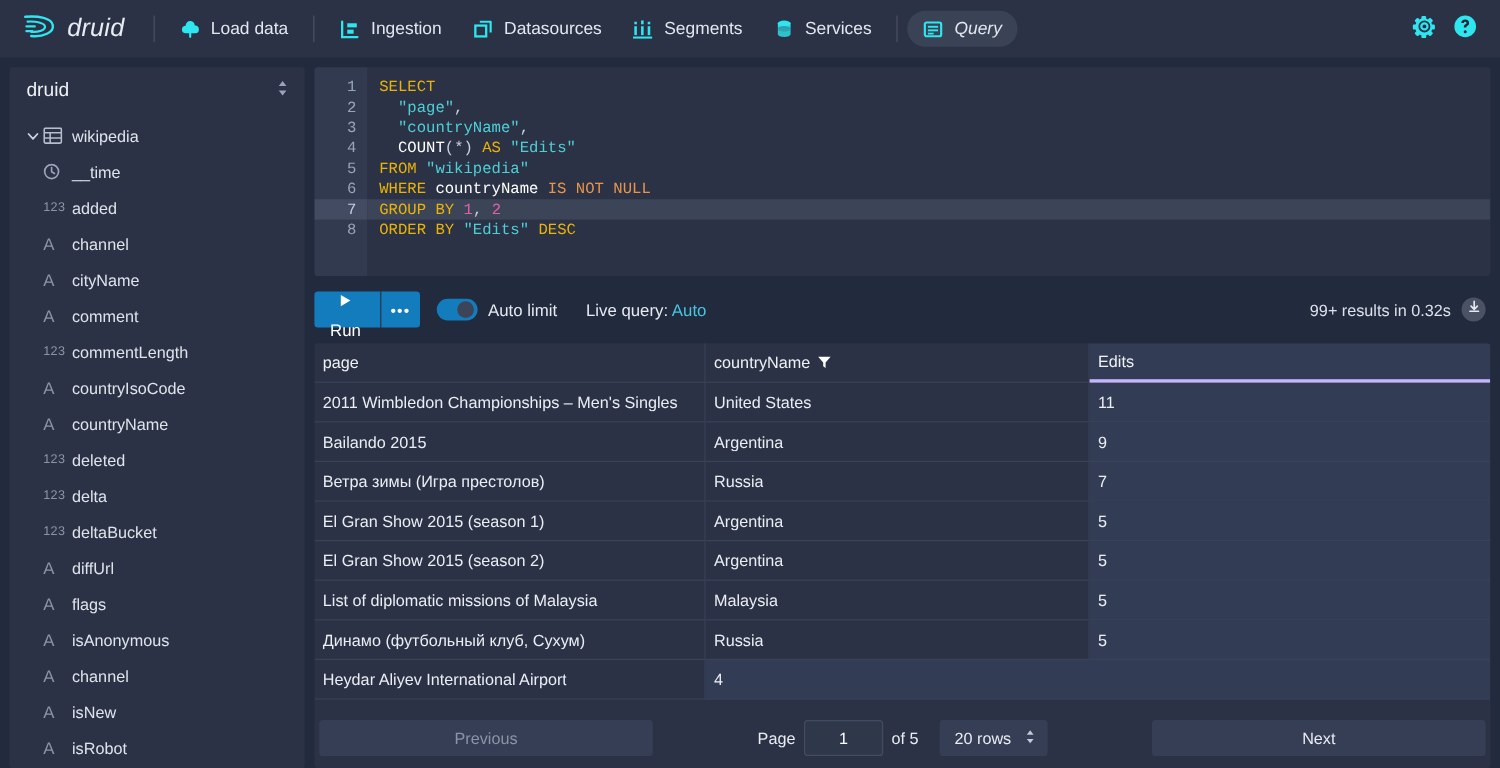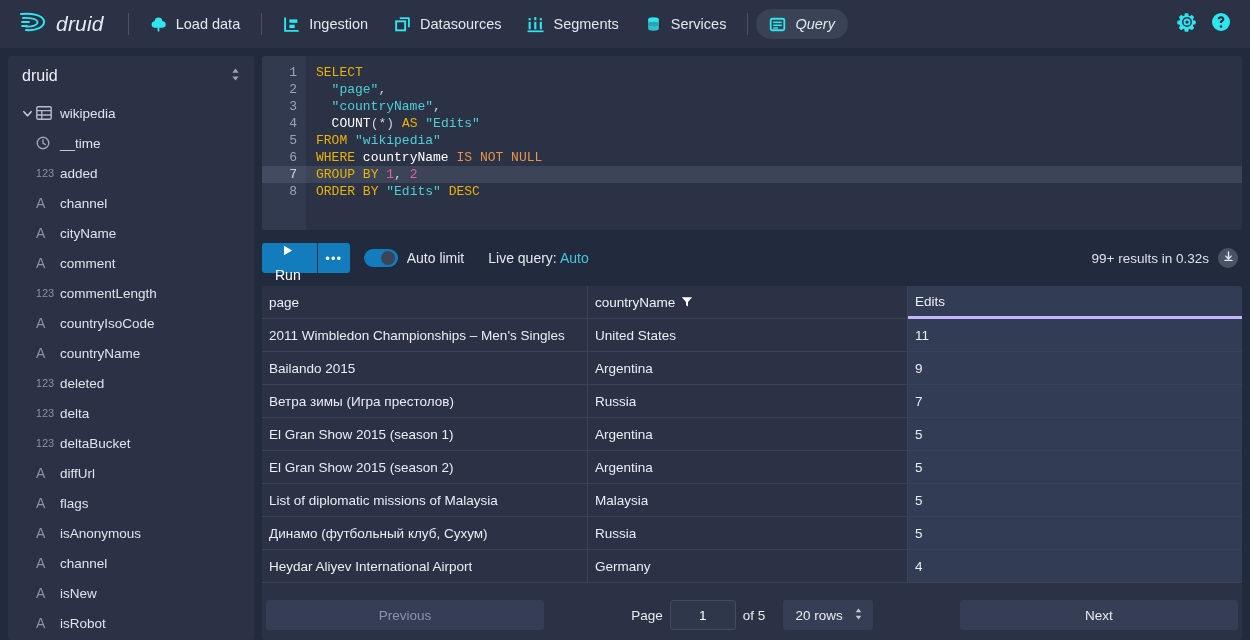--- a/index.html
+++ b/index.html
@@ -722,23 +722,20 @@
               <span class="cell-txt">Russia</span>
             </div>
             <div class="tcell c2">
               <span class="cell-txt">5</span>
             </div>
           </div>
           <div class="trow">
             <div class="tcell c0">
               <span class="cell-txt">Heydar Aliyev International Airport</span>
             </div>
-            <div class="tcell c1">
-              <span class="cell-txt">Germany</span>
-            </div>
             <div class="tcell c2">
               <span class="cell-txt">4</span>
             </div>
           </div>
         </div>
 
       <div class="pager">
         <div class="pg-btn pg-prev">Previous</div>
         <div class="pg-mid">
           <div class="pg-page-grp">

